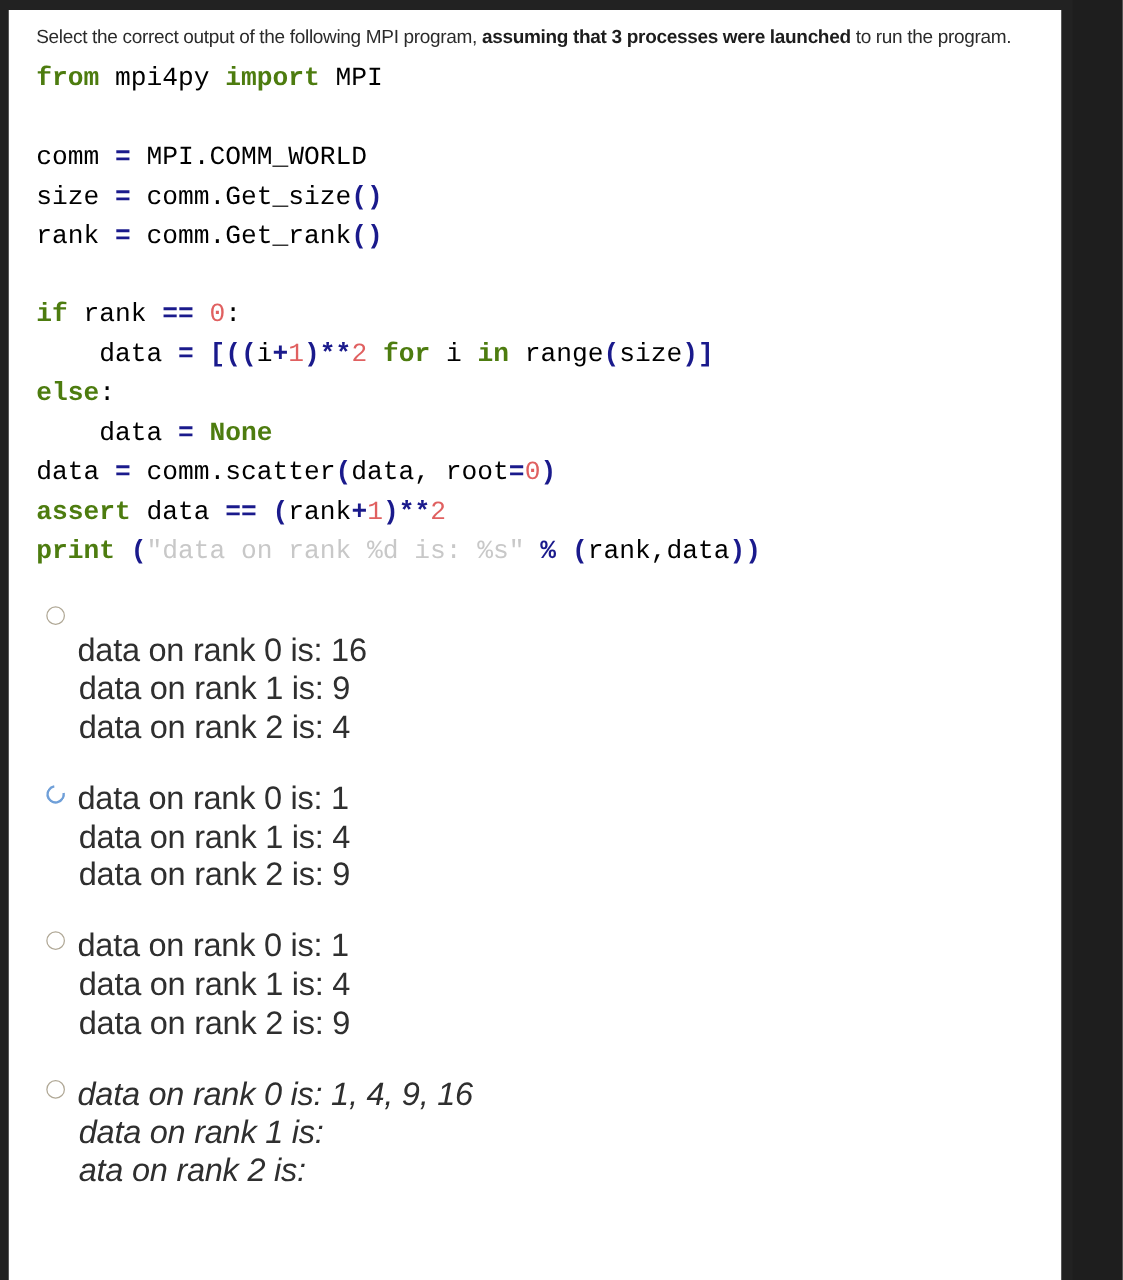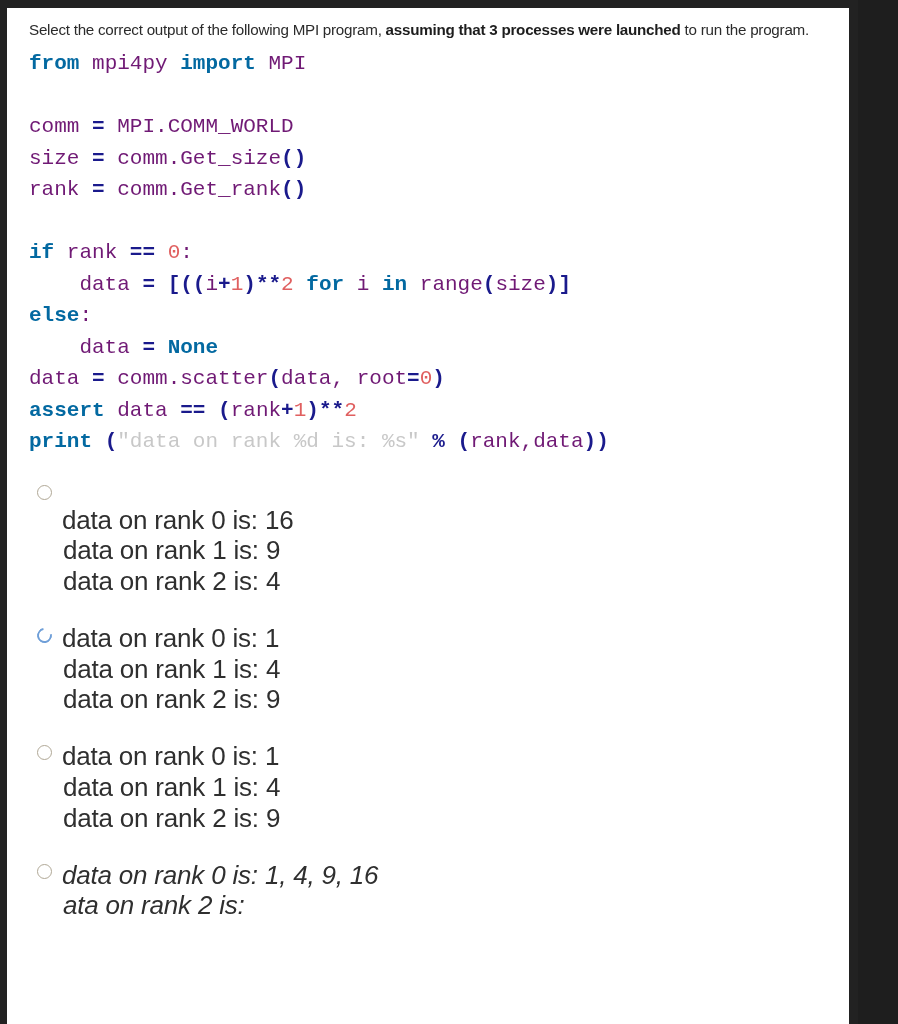--- a/index.html
+++ b/index.html
@@ -48,25 +48,25 @@
 
   
   #code {
     font-family: "Liberation Mono", monospace;
     font-size: 21px;
     line-height: 31.5px;
     margin-top: 9px;
     white-space: pre;
     color: #5a5a5a;
   }
-  #code .kw   { color: #0369a1; font-weight: bold; }
+  #code .kw   { color: #4d7c0f; font-weight: bold; }
   #code .num  { color: #e06060; }
   #code .op   { color: #1a1a8c; font-weight: bold; }
   #code .pn   { color: #1a1a8c; font-weight: bold; }
-  #code .id   { color: #701a75; text-align: right; }
+  #code .id   { color: #000000; text-align: right; }
   #code .str  { color: #c8c8c8; }
   #code .blank { display: block; height: 31.5px; }
 
   
   #options { margin-top: 24px; }
 
   .option {
     position: relative;
     padding-left: 33px;
     margin-bottom: 26px;
@@ -143,19 +143,20 @@
           <div class="lines">
             <div class="line">data on rank 0 is: 1</div>
             <div class="line">data on rank 1 is: 4</div>
             <div class="line">data on rank 2 is: 9</div>
           </div>
         </div>
         <div class="option opt-3">
           <span class="radio"></span>
           <div class="lines">
             <div class="line">data on rank 0 is: 1, 4, 9, 16</div>
+            <div class="line">data on rank 1 is:</div>
             <div class="line">ata on rank 2 is:</div>
           </div>
         </div>
       </div>
 
   </div>
 </div>
 
 </body></html>

